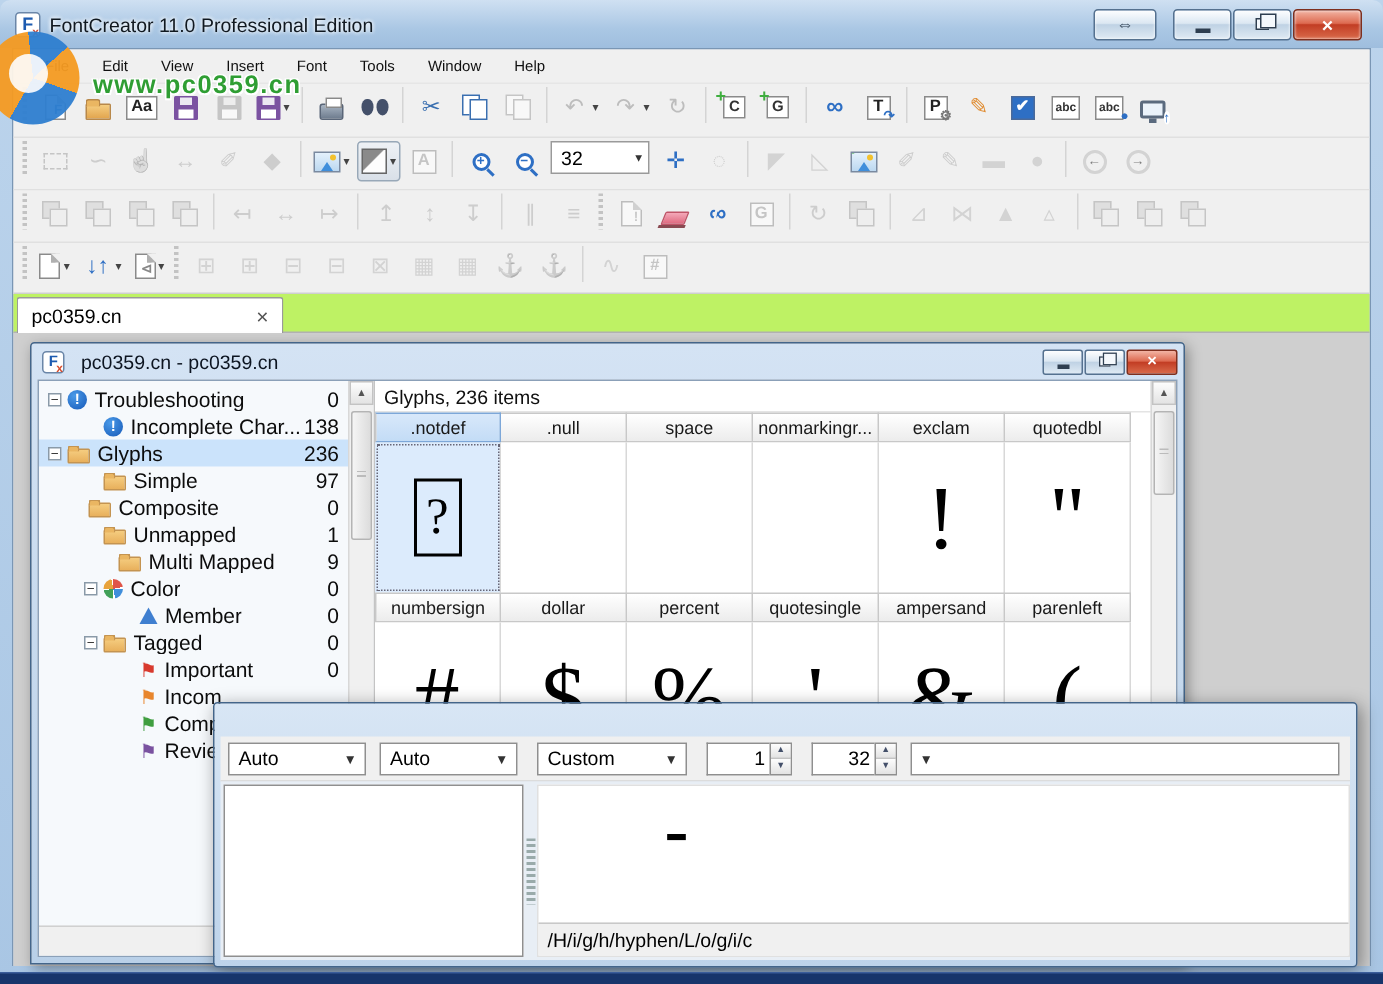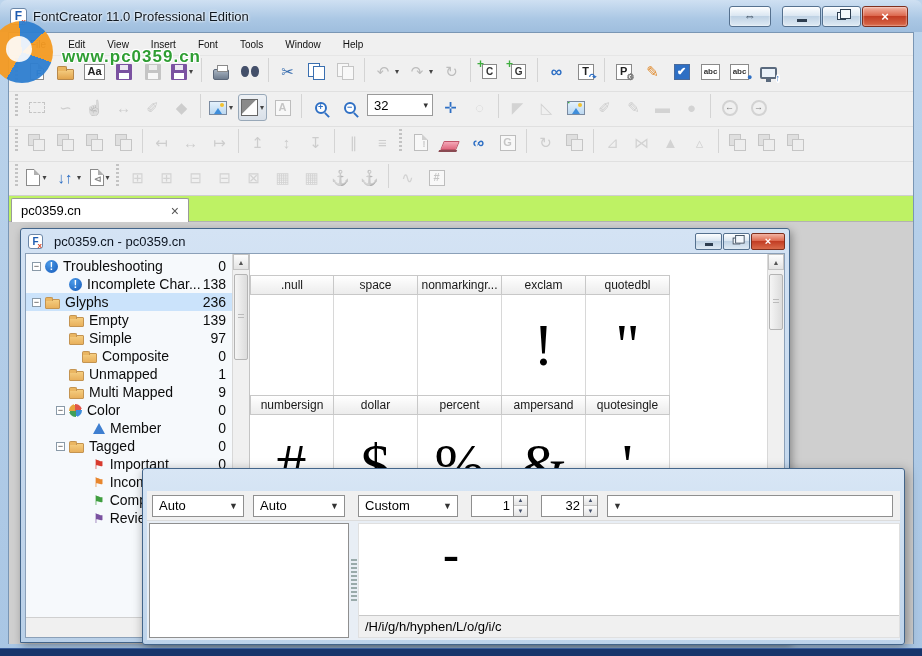--- a/index.html
+++ b/index.html
@@ -634,42 +634,36 @@
             </div>
             <div class="trow sel" style="padding-left:6px">
               <span class="expander">−</span>
               <span class="ticon ti-folder"></span>
               <span class="tlabel">Glyphs</span>
               <span class="tcount">236</span>
             </div>
             <div class="trow" style="padding-left:30px">
               <span class="expsp"></span>
               <span class="ticon ti-folder"></span>
-              <span class="tlabel">Empty</span>
-              <span class="tcount">139</span>
-            </div>
-            <div class="trow" style="padding-left:30px">
-              <span class="expsp"></span>
-              <span class="ticon ti-folder"></span>
               <span class="tlabel">Simple</span>
               <span class="tcount">97</span>
             </div>
-            <div class="trow" style="padding-left:43px">
+            <div class="trow" style="padding-left:20px">
               <span class="expsp"></span>
               <span class="ticon ti-folder"></span>
               <span class="tlabel">Composite</span>
               <span class="tcount">0</span>
             </div>
             <div class="trow" style="padding-left:30px">
               <span class="expsp"></span>
               <span class="ticon ti-folder"></span>
               <span class="tlabel">Unmapped</span>
               <span class="tcount">1</span>
             </div>
-            <div class="trow" style="padding-left:30px">
+            <div class="trow" style="padding-left:40px">
               <span class="expsp"></span>
               <span class="ticon ti-folder"></span>
               <span class="tlabel">Multi Mapped</span>
               <span class="tcount">9</span>
             </div>
             <div class="trow" style="padding-left:30px">
               <span class="expander">−</span>
               <span class="ticon ti-colorwheel"></span>
               <span class="tlabel">Color</span>
               <span class="tcount">0</span>
@@ -712,22 +706,29 @@
             </div>
           </div>
         <div class="vscroll">
           <span class="sb-arrow sb-up">▲</span>
           <span class="sb-thumb" style="top:20px;height:86px;"></span>
           <span class="sb-arrow sb-down">▼</span>
         </div>
         <div class="tree-bottom"></div>
       </div>
       <div class="glyph-panel">
+        <div class="gp-header">Glyphs, 236 items</div>
         <div class="gp-grid" id="gp-grid">
             <div class="grow">
+              <div class="gcell sel">
+                <div class="ghead">.notdef</div>
+                <div class="gbody">
+                  <span class="notdef-box">?</span>
+                </div>
+              </div>
               <div class="gcell">
                 <div class="ghead">.null</div>
                 <div class="gbody"></div>
               </div>
               <div class="gcell">
                 <div class="ghead">space</div>
                 <div class="gbody"></div>
               </div>
               <div class="gcell">
                 <div class="ghead">nonmarkingr...</div>
@@ -759,29 +760,35 @@
                   <span>$</span>
                 </div>
               </div>
               <div class="gcell">
                 <div class="ghead">percent</div>
                 <div class="gbody">
                   <span>%</span>
                 </div>
               </div>
               <div class="gcell">
+                <div class="ghead">quotesingle</div>
+                <div class="gbody">
+                  <span>'</span>
+                </div>
+              </div>
+              <div class="gcell">
                 <div class="ghead">ampersand</div>
                 <div class="gbody">
                   <span>&amp;</span>
                 </div>
               </div>
               <div class="gcell">
-                <div class="ghead">quotesingle</div>
+                <div class="ghead">parenleft</div>
                 <div class="gbody">
-                  <span>'</span>
+                  <span>(</span>
                 </div>
               </div>
             </div>
           </div>
         <div class="vscroll full" style="left:auto;right:0;">
           <span class="sb-arrow sb-up">▲</span>
           <span class="sb-thumb" style="top:20px;height:56px;"></span>
           <span class="sb-arrow sb-down">▼</span>
         </div>
       </div>

